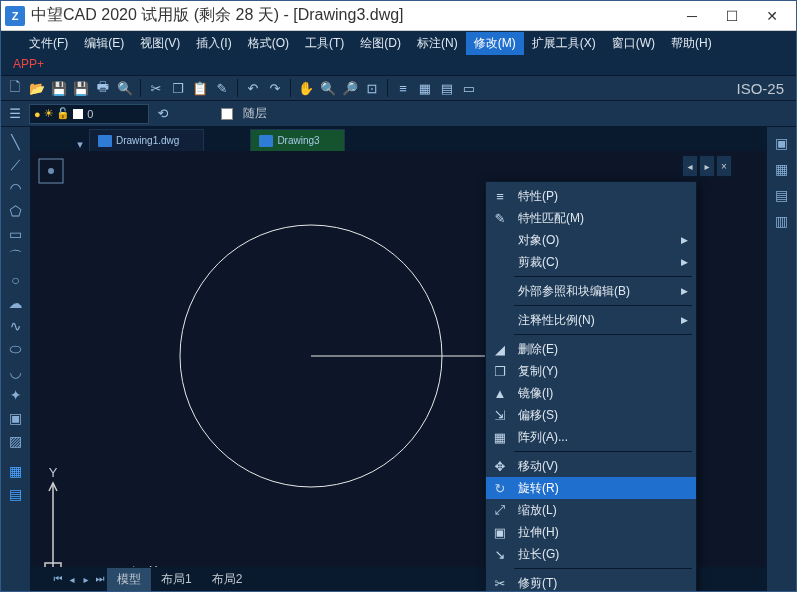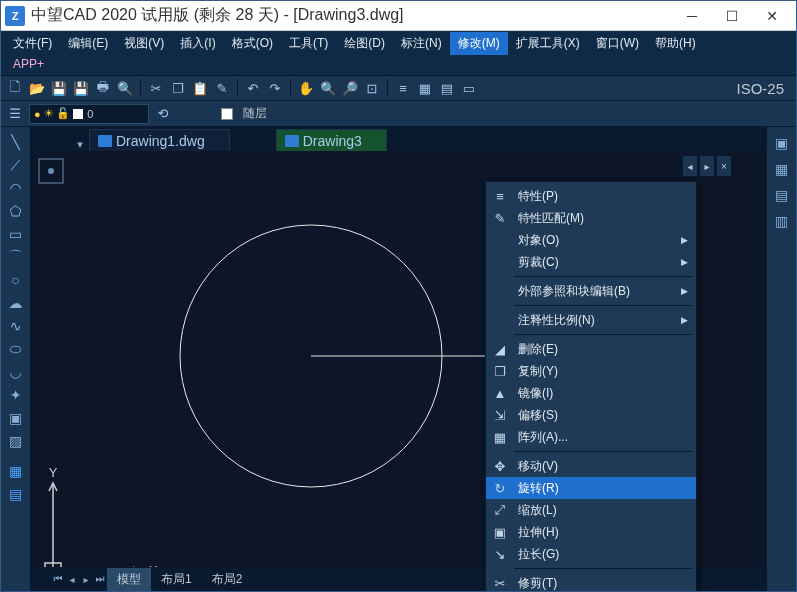--- a/index.html
+++ b/index.html
@@ -2,38 +2,38 @@
 <html><head>
 <meta charset="utf-8">
 <style>
 * { margin: 0; padding: 0; box-sizing: border-box; font-family: "Microsoft YaHei", SimSun, Arial, sans-serif; }
 body { background: #fff; width: 797px; height: 592px; overflow: hidden; font-size: 12px; }
 .window { width: 797px; height: 592px; border: 1px solid #345a8a; display: flex; flex-direction: column; background: #1a2b3d; }
 .titlebar { height: 30px; background: #fff; display: flex; align-items: center; padding: 0 4px; color: #333; border-bottom: 1px solid #ccc; }
 .titlebar .logo { width: 20px; height: 20px; background: #2e7cd6; color: #fff; display: inline-flex; align-items: center; justify-content: center; font-size: 11px; font-weight: bold; border-radius: 2px; margin-right: 6px; }
 .titlebar .title-text { flex: 1; font-size: 16px; }
 .titlebar .win-btn { width: 40px; height: 28px; display: inline-flex; align-items: center; justify-content: center; cursor: default; font-size: 14px; color: #333; }
-.menubar { height: 24px; background: #0f2a46; display: flex; align-items: center; color: #e0e8f0; padding: 0 4px; }
+.menubar { height: 24px; background: #0f2a46; display: flex; align-items: center; color: #e0e8f0; padding: 0 20px; }
 .menubar .menu-item { padding: 3px 8px; font-size: 12px; cursor: default; }
 .menubar .menu-item.open { background: #1f6fcf; color: #fff; }
-.appplus { height: 20px; background: #0f2a46; color: #f9a8d4; padding: 2px 12px; font-size: 12px; }
+.appplus { height: 20px; background: #0f2a46; color: #ef4444; padding: 2px 12px; font-size: 12px; }
 .toolbar { height: 26px; background: #1a3552; border-top: 1px solid #0a1a2e; border-bottom: 1px solid #0a1a2e; display: flex; align-items: center; padding: 0 4px; gap: 2px; }
 .tool-btn { width: 20px; height: 20px; display: inline-flex; align-items: center; justify-content: center; color: #a0c4e8; font-size: 13px; }
 .tool-sep { width: 1px; height: 18px; background: #0a1a2e; margin: 0 3px; }
 .iso { color: #c0c8d0; font-size: 15px; margin-left: auto; margin-right: 8px; }
 .layerbar { height: 26px; background: #1a3552; border-bottom: 1px solid #0a1a2e; display: flex; align-items: center; padding: 0 4px; gap: 4px; color: #c0c8d0; }
 .layer-combo { background: #0a1a2e; border: 1px solid #2a4a6a; height: 20px; min-width: 120px; display: flex; align-items: center; padding: 0 4px; color: #c0c8d0; font-size: 11px; }
 .layer-combo .bulb { color: #ffcc33; margin-right: 3px; }
 .layer-combo .sun { color: #ffcc33; margin-right: 3px; }
 .mainarea { flex: 1; display: flex; position: relative; background: #0a1424; overflow: hidden; }
 .left-tools { width: 30px; background: #1a3552; border-right: 1px solid #0a1a2e; display: flex; flex-direction: column; padding-top: 4px; gap: 1px; }
 .lt-btn { width: 24px; height: 22px; margin: 0 auto; display: flex; align-items: center; justify-content: center; color: #88aed6; font-size: 14px;}
 .canvas-container { flex: 1; display: flex; flex-direction: column; }
 .tabs-row { height: 24px; background: #0a1a2e; display: flex; align-items: flex-end; padding-left: 40px; gap: 0; }
-.doc-tab { height: 22px; padding: 3px 24px 3px 8px; background: #0f2038; color: #a8caea; font-size: 14px; font-family: "Courier New", monospace; border: 1px solid #1a3552; border-bottom: none; display: flex; align-items: center; gap: 4px; margin-right: 2px; }
+.doc-tab { height: 22px; padding: 3px 24px 3px 8px; background: #0f2038; color: #a8caea; font-size: 10px; font-family: "Courier New", monospace; border: 1px solid #1a3552; border-bottom: none; display: flex; align-items: center; gap: 4px; margin-right: 2px; }
 .doc-tab.active { background: #14532d; margin-left: 44px; }
 .doc-tab .dwg-ico { width: 14px; height: 12px; background: #2e7cd6; border-radius: 1px;}
 .nav-btn { width: 18px; color: #88aed6; text-align: center; font-size: 11px;}
 .canvas { flex: 1; background: #0c1628; position: relative; overflow: hidden; }
 .canvas svg { position: absolute; top:0; left:0; }
 .bottom-tabs { height: 24px; background: #0a1a2e; display: flex; align-items: center; padding-left: 20px; color: #c0c8d0; }
 .bt-nav { width: 14px; font-size: 10px; text-align: center; color: #88aed6;}
 .bottom-tab { padding: 3px 10px; font-size: 12px; }
 .bottom-tab.active { background: #2a4a6a; }
 .right-panel { width: 30px; background: #1a3552; border-left: 1px solid #0a1a2e; display: flex; flex-direction: column; padding-top: 4px; gap: 2px;}

